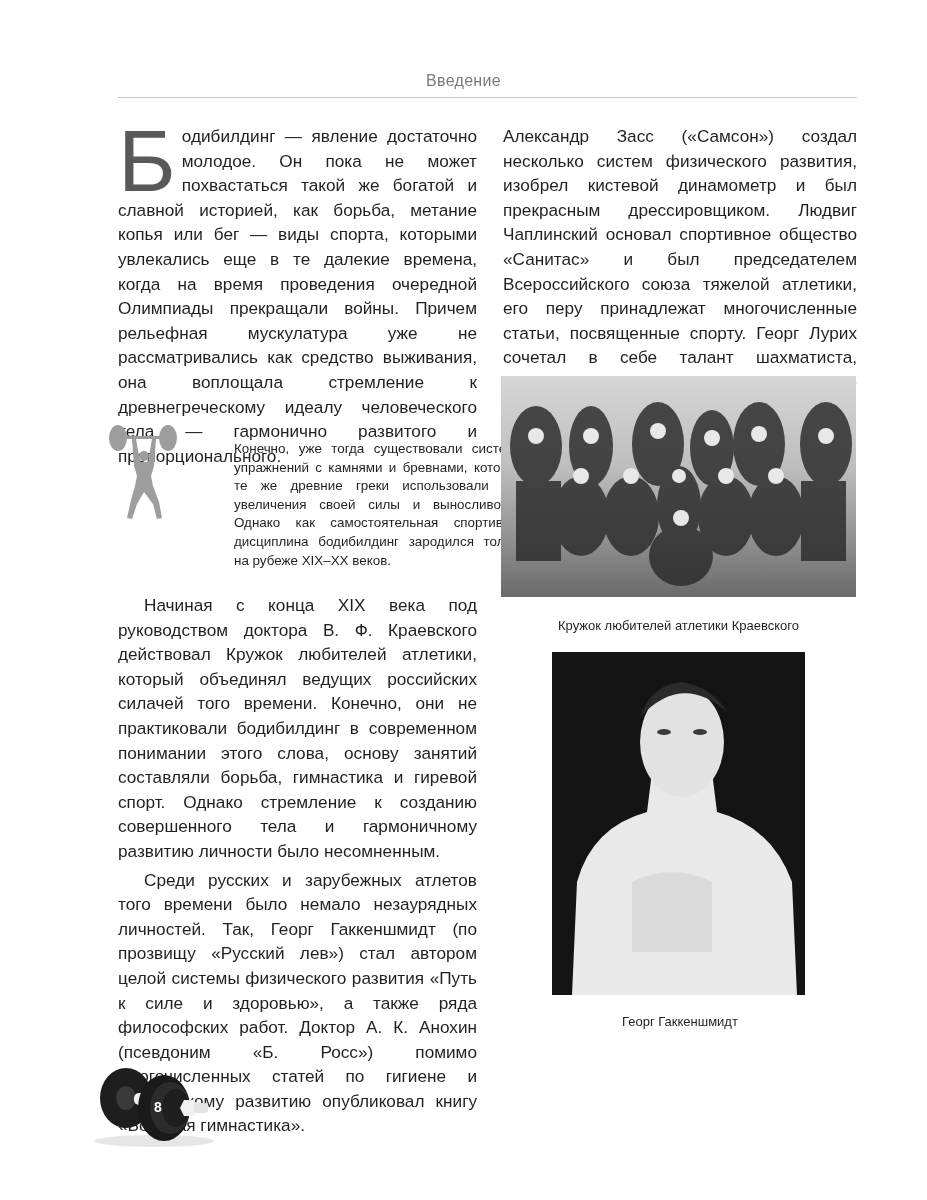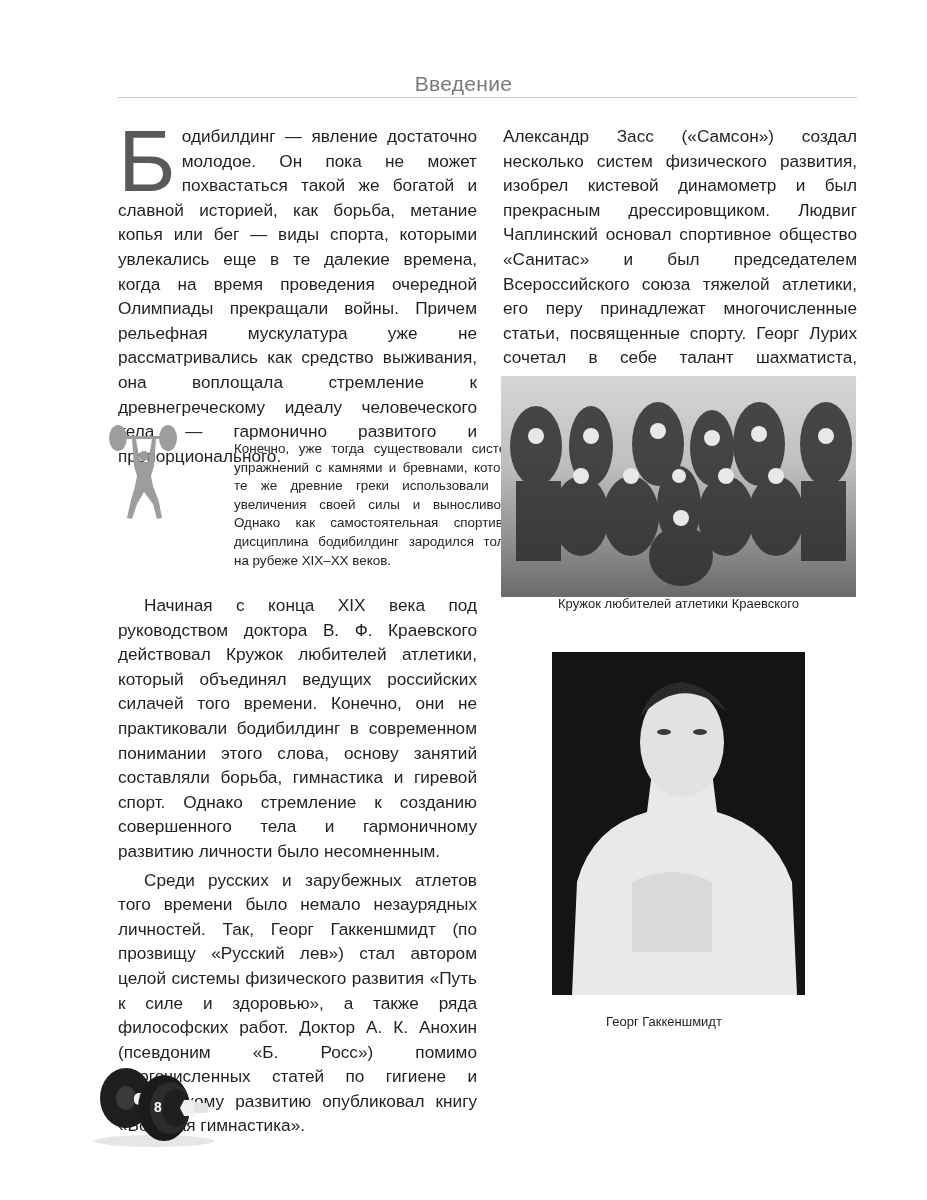--- a/index.html
+++ b/index.html
@@ -1,39 +1,39 @@
 <!DOCTYPE html>
 <html><head>
 <meta charset="utf-8">
 <style>
   html, body { margin: 0; padding: 0; background: #ffffff; }
   body { width: 927px; height: 1200px; position: relative; overflow: hidden;
          font-family: "Liberation Sans", "DejaVu Sans", sans-serif; color: #231f20; }
   .header-title { position: absolute; top: 72px; left: 0; width: 927px; text-align: center;
-                  font-size: 21px; color: #7a7a7a; letter-spacing: 0.3px; }
+                  font-size: 16px; color: #7a7a7a; letter-spacing: 0.3px; }
   .header-rule { position: absolute; top: 97px; left: 118px; width: 739px; height: 0;
                  border-top: 1.5px solid #c8c8c8; }
   .col { position: absolute; font-size: 17.2px; line-height: 24.6px; text-align: justify; }
   .col-left { left: 118px; top: 124px; width: 359px; }
   .col-right { left: 503px; top: 124px; width: 354px; }
   .col p { margin: 0; }
   .indent { text-indent: 26px; }
   .dropcap { float: left; font-size: 88px; line-height: 66px; color: #58595b;
              margin: 4px 6px 0 0; font-family: "Liberation Sans", sans-serif; }
   .sidebar-note { position: absolute; left: 104px; top: 424px; width: 380px; height: 150px; }
   .lifter { position: absolute; left: 0; top: 0; width: 80px; height: 100px; }
   .note-text { position: absolute; left: 86px; top: 16px; width: 291px; font-size: 13.4px;
                line-height: 18.6px; text-align: justify; color: #231f20; margin-left: 44px; }
   .photo { position: absolute; background: #888; overflow: hidden; }
   .photo-group { left: 501px; top: 376px; width: 355px; height: 221px;
                  background: linear-gradient(180deg, #d6d6d6 0%, #bfbfbf 40%, #8f8f8f 75%, #6a6a6a 100%); }
   .photo-portrait { left: 552px; top: 652px; width: 253px; height: 343px; background: #141414; }
   .caption { position: absolute; font-size: 13px; color: #231f20; text-align: center; }
-  .cap1 { left: 501px; top: 596px; width: 355px; }
-  .cap2 { left: 524px; top: 1014px; width: 280px; }
+  .cap1 { left: 501px; top: 618px; width: 355px; }
+  .cap2 { left: 540px; top: 1014px; width: 280px; }
   .footer { position: absolute; left: 84px; top: 1056px; width: 150px; height: 100px; }
   .page-num { position: absolute; left: 70px; top: 43px; font-size: 14px; font-weight: bold;
               color: #ffffff; }
 </style>
 </head>
 <body>
 
 <div class="header-title">Введение</div>
 <div class="header-rule"></div>
 

